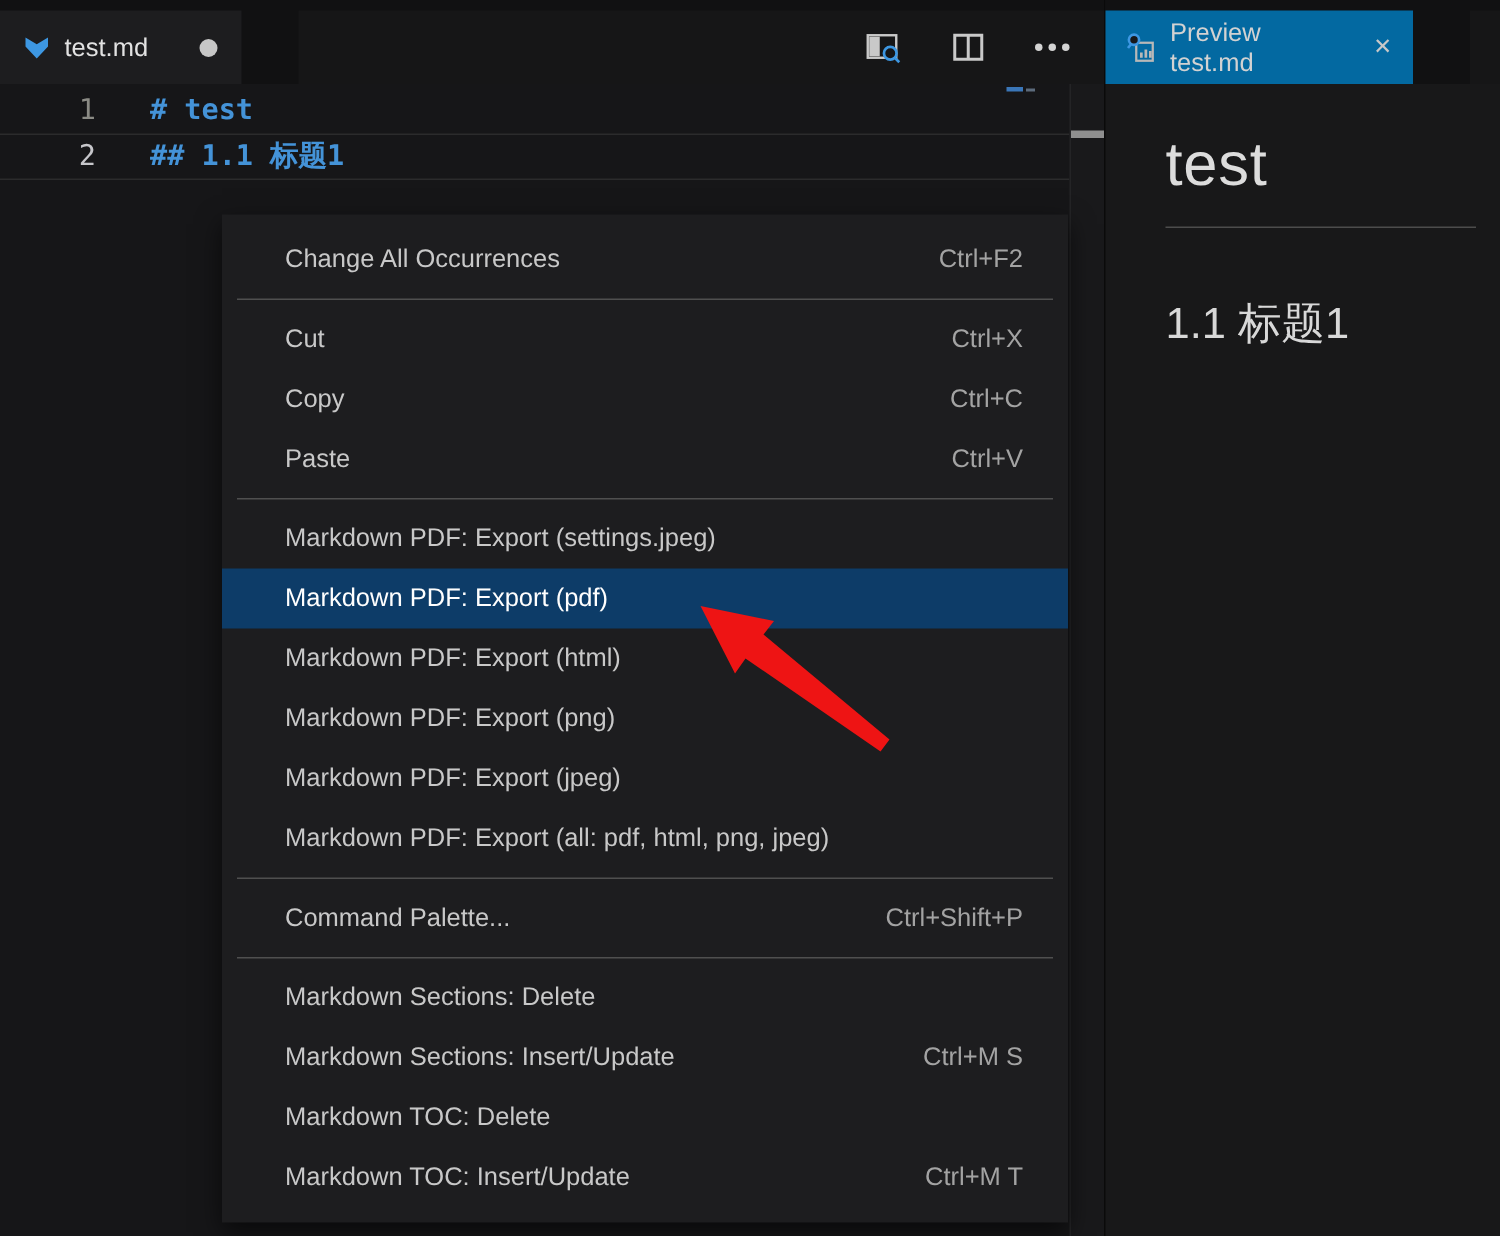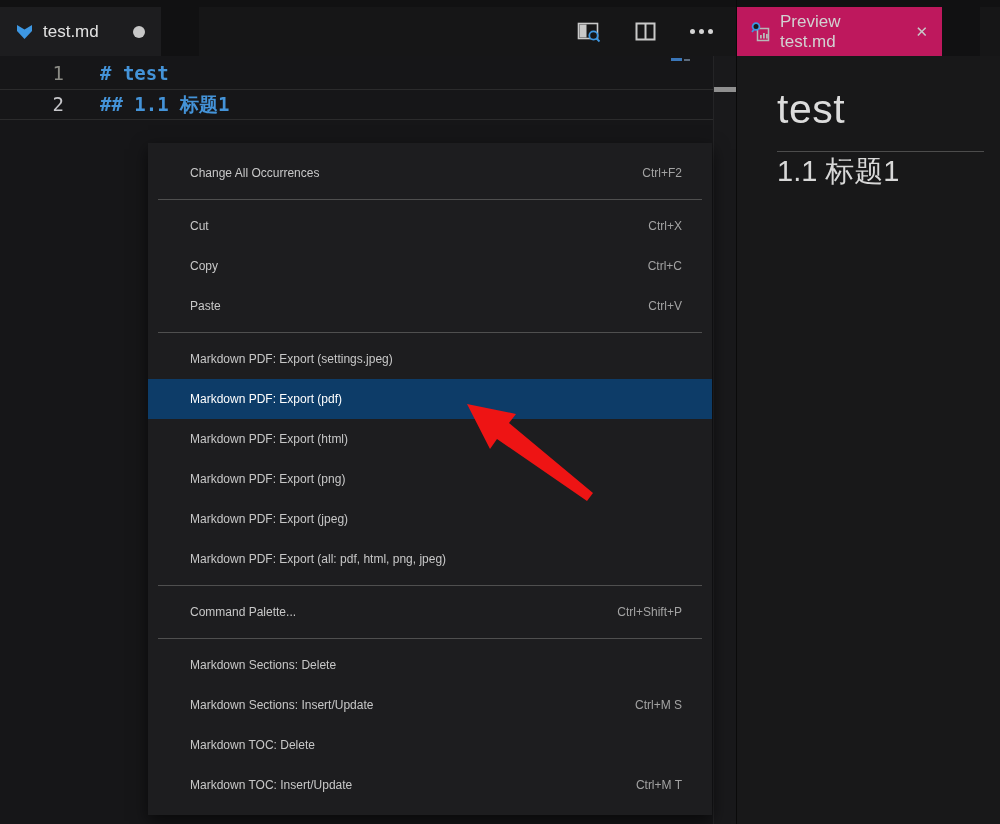--- a/index.html
+++ b/index.html
@@ -37,32 +37,32 @@
 
   
   .scroll-strip { position:absolute; left:713px; top:56px; width:23px; bottom:0;
                   background:#19191b; border-left:1px solid #242426; }
   .overview-marker { position:absolute; left:0; top:31px; width:100%; height:5px; background:#8f8f8f; }
 
   
   .right-group { position:absolute; left:736px; top:0; width:264px; height:824px;
                  background:#181819; border-left:1px solid #0a0a0a; }
   .right-group .tabbar { background:#111112; }
-  .right-group .tab { background:#be185d; color:#d2d2d2; gap:9px; padding:0 14px; width:236px; }
+  .right-group .tab { background:#0369a1; color:#d2d2d2; gap:9px; padding:0 14px; width:236px; }
   .close-x { color:#c8c8c8; font-size:15px; margin-left:14px; line-height:1; }
   .preview-body { position:absolute; left:0; top:56px; right:0; bottom:0; padding:30px 16px 0 40px; }
   .preview-h1 { font-size:41px; font-weight:300; color:#dcdcdc; letter-spacing:0.5px; }
   .preview-hr { border:none; border-bottom:1px solid #4c4c4c; margin:18px 0 0 0; width:100%; }
-  .preview-h2 { font-size:29px; font-weight:300; color:#d8d8d8; }
+  .preview-h2 { font-size:29px; font-weight:300; color:#d8d8d8; margin-top:44px; }
 
   
   .context-menu { position:absolute; left:148px; top:143px; width:564px; background:#1d1d1f;
                   padding:10px 0; box-shadow:0 6px 16px rgba(0,0,0,0.6); z-index:5; }
   .menu-item { height:40px; display:flex; align-items:center; justify-content:space-between;
-               padding:0 30px 0 42px; color:#c8c8c8; font-size:12px; cursor:default; }
+               padding:0 30px 0 42px; color:#c8c8c8; font-size:17px; cursor:default; }
   .menu-item .mi-key { color:#a3a3a3; }
   .menu-item.selected { background:#0d3c68; color:#ffffff; }
   .menu-sep { border-top:1px solid #606060; margin:6px 10px; opacity:0.75; }
 
   
   .arrow-overlay { position:absolute; left:0; top:0; width:1000px; height:824px;
                    pointer-events:none; z-index:9; }
 
   svg { display:block; }
 </style>

